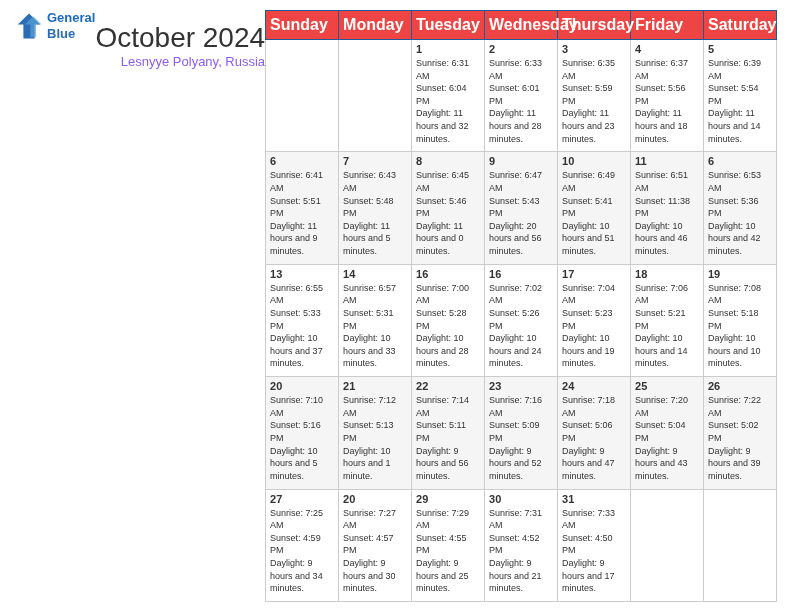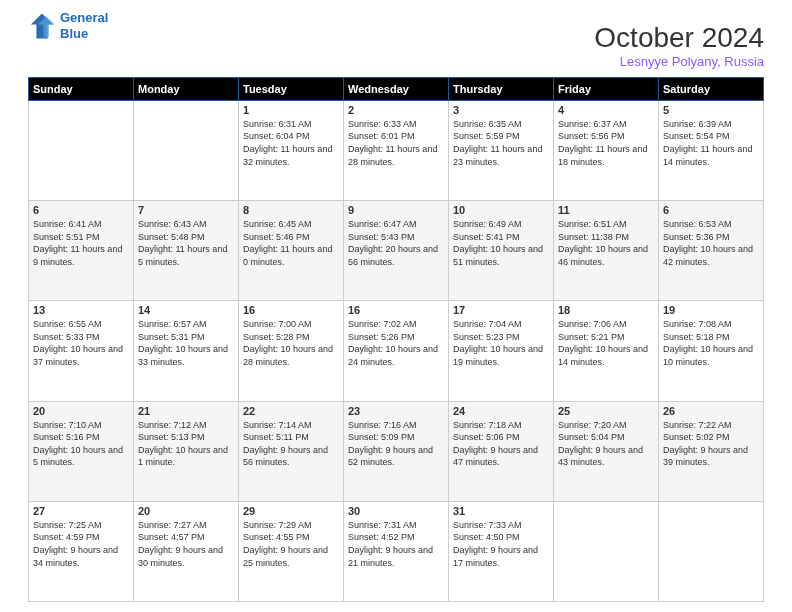--- a/index.html
+++ b/index.html
@@ -6,23 +6,22 @@
     body {
       font-family: Arial, sans-serif;
       background: #fff;
       width: 792px;
       height: 612px;
       overflow: hidden;
     }
     .page {
       width: 792px;
       height: 612px;
-      padding: 10px 28px;
+      padding: 10px 15px;
       display: flex;
-      flex-direction: column;
     }
     .header {
       display: flex;
       justify-content: space-between;
       align-items: flex-start;
       margin-bottom: 8px;
     }
     .logo {
       display: flex;
       align-items: center;
@@ -56,23 +55,23 @@
       color: #8b5cf6;
     }
     .calendar {
       flex: 1;
       border: 1px solid #ccc;
       border-collapse: collapse;
       width: 100%;
       table-layout: fixed;
     }
     .calendar th {
-      background: #000000;
+      background: #ef4444;
       color: #fff;
-      font-size: 11px;
+      font-size: 16px;
       font-weight: bold;
       padding: 5px 4px;
       border: 1px solid #1e5a9a;
       text-align: left;
     }
     .calendar td {
       border: 1px solid #ccc;
       vertical-align: top;
       padding: 3px 4px;
       font-size: 9.5px;

